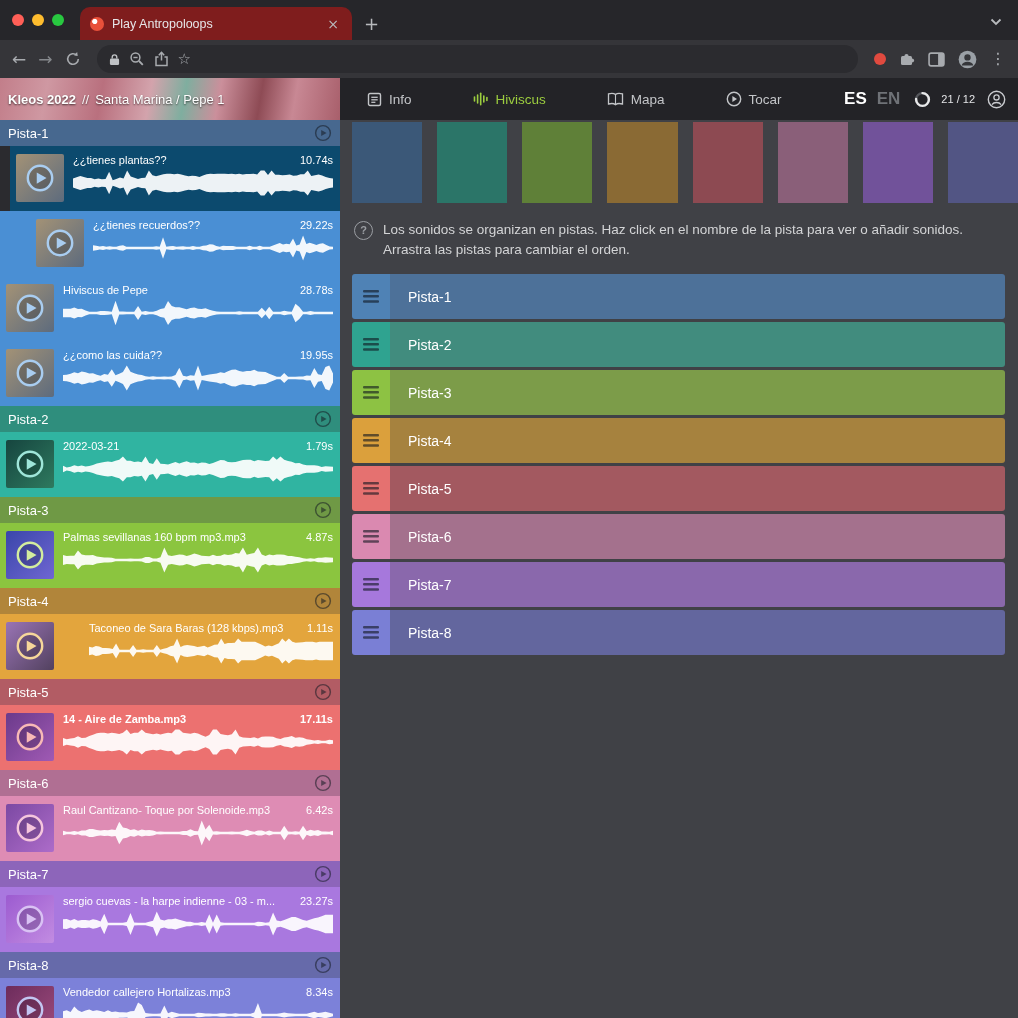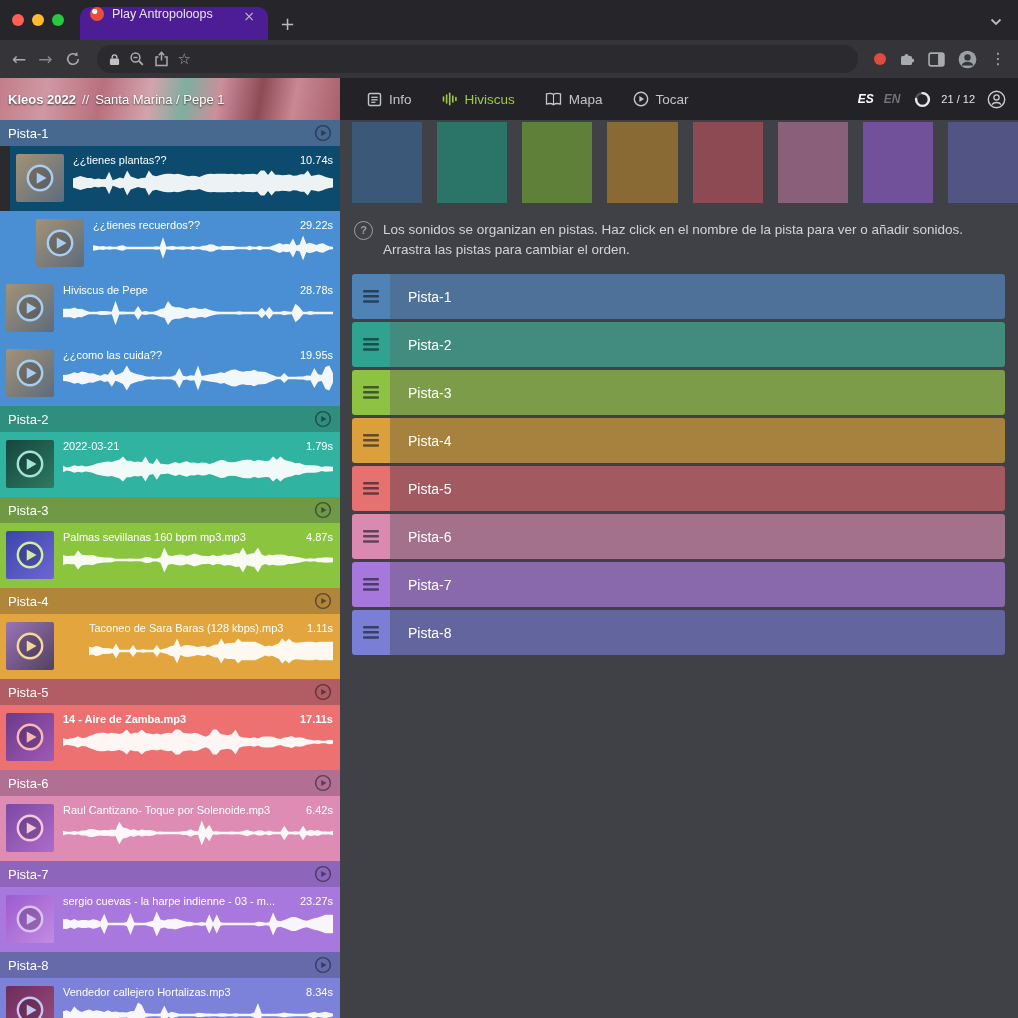--- a/index.html
+++ b/index.html
@@ -4,21 +4,21 @@
 <style>
   html,body{margin:0;padding:0;background:#18181a;}
   body{font-family:"Liberation Sans",sans-serif;-webkit-font-smoothing:antialiased;}
   .page{position:relative;width:1018px;height:1018px;overflow:hidden;background:#404146;}
 
   
   .tabstrip{height:40px;background:#26262a;display:flex;align-items:flex-end;position:relative;}
   .traffic{display:flex;gap:8px;margin:0 0 14px 12px;}
   .dot{width:12px;height:12px;border-radius:50%;display:inline-block;}
   .dot.red{background:#ff5f57;}.dot.yellow{background:#febc2e;}.dot.green{background:#28c840;}
-  .tab{margin-left:16px;width:188px;height:33px;background:#4c1d95;border-radius:10px 10px 0 0;display:flex;align-items:flex-start;padding:0 10px;box-sizing:border-box;}
+  .tab{margin-left:16px;width:272px;height:33px;background:#7f1d1d;border-radius:10px 10px 0 0;display:flex;align-items:center;padding:0 10px;box-sizing:border-box;}
   .favicon{width:14px;height:14px;border-radius:50%;background:radial-gradient(circle at 34% 32%,#ffffff 0 2.2px,#e8503a 3px);flex:none;}
   .tab-title{flex:1;margin-left:8px;font-size:12.5px;color:#e6e6e8;white-space:nowrap;overflow:hidden;}
   .tab-close{flex:none;color:#b8babd;font-size:14px;line-height:1;padding:2px 3px;}
   .newtab{margin:0 0 7px 12px;color:#b8babd;font-size:18px;line-height:1;}
   .strip-spacer{flex:1;}
   .chev{margin:0 16px 14px 0;display:flex;}
   .glyph{font-family:"DejaVu Sans",sans-serif;}
 
   .toolbar{height:38px;background:#353539;display:flex;align-items:center;padding:0 12px;gap:12px;}
   .tb-btn{display:flex;align-items:center;justify-content:center;color:#a8abaf;font-size:17px;line-height:1;}
@@ -26,25 +26,25 @@
   .omnibox{flex:1;height:28px;background:#2b2b2f;border-radius:14px;display:flex;align-items:center;padding:0 12px;gap:9px;margin:0 4px;min-width:0;}
   .url{flex:1;font-size:13px;color:#e2e3e5;white-space:nowrap;overflow:hidden;letter-spacing:.1px;}
   .rec-dot{width:12px;height:12px;border-radius:50%;background:#e04a3f;flex:none;}
   .tb-right{display:flex;align-items:center;gap:13px;}
 
   
   .appheader{height:42px;background:#232327;display:flex;align-items:stretch;}
   .crumb{width:340px;flex:none;display:flex;align-items:center;gap:6px;padding:0 8px;box-sizing:border-box;font-size:13px;color:#fff;text-shadow:0 1px 2px rgba(0,0,0,.65);white-space:nowrap;overflow:hidden;
     background:linear-gradient(100deg,#c27e8a 0%,#cf98a2 14%,#b9707e 30%,#d3a3ac 44%,#7fae9f 54%,#cb8f9b 64%,#8e4b55 76%,#c88894 86%,#a85f6b 100%);}
   .crumb b{font-weight:bold;}
-  .appnav{display:flex;align-items:stretch;margin-left:12px;}
+  .appnav{display:flex;align-items:stretch;margin-left:12px;gap:31px;}
   .nav-item{display:flex;align-items:center;gap:7px;padding:0 15px;color:#c3c5c8;font-size:13.5px;cursor:pointer;}
   .nav-item.active{color:#9ccd3f;}
   .hdr-right{margin-left:auto;display:flex;align-items:center;gap:10px;padding-right:12px;}
-  .lang{font-size:12px;font-weight:bold;color:#fff;font-style:italic;}
+  .lang{font-size:17px;font-weight:bold;color:#fff;}
   .lang.dim{color:#6f7277;}
   .counter{font-size:11px;color:#e4e5e7;}
 
   
   .appbody{display:flex;height:898px;}
   .sidebar{width:340px;flex:none;overflow:hidden;background:#2b2b2f;}
   .mainpanel{flex:1;overflow:hidden;background:#404146;padding-left:12px;box-sizing:border-box;}
 
   
   .trk-header{height:26px;display:flex;align-items:center;padding:0 8px;color:#fff;font-size:13px;}

